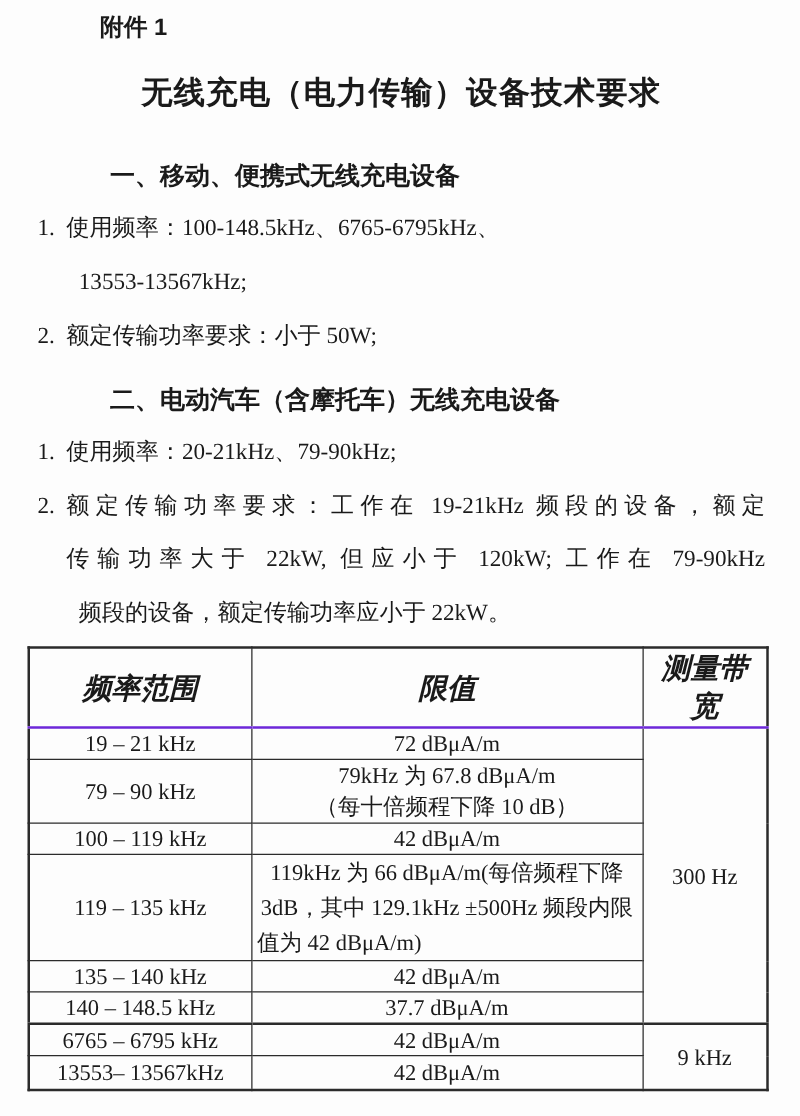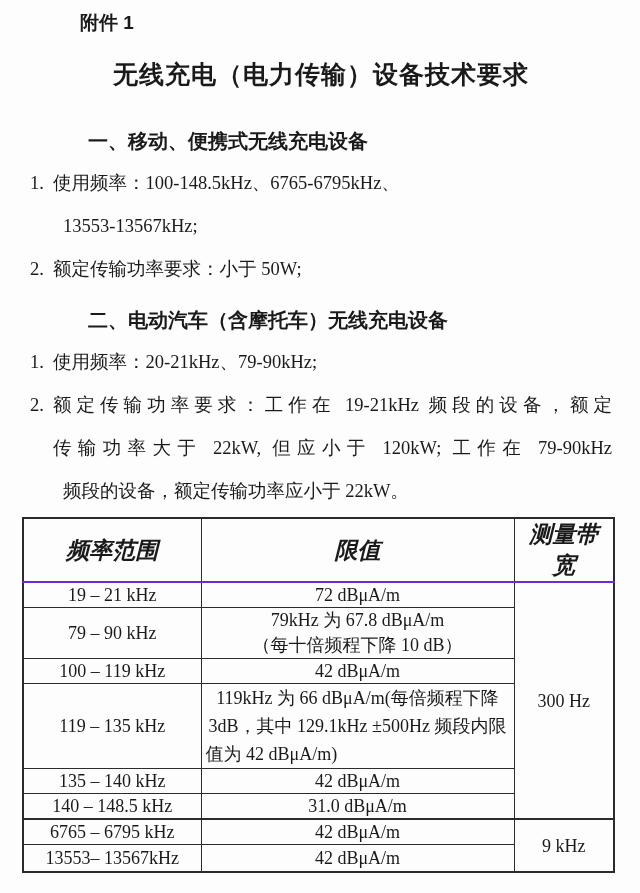--- a/index.html
+++ b/index.html
@@ -151,21 +151,21 @@
       <tr class="r-3l">
         <td>119 – 135 kHz</td>
         <td class="limit-long">119kHz 为 66 dBμA/m(每倍频程下降 3dB，其中 129.1kHz ±500Hz 频段内限值为 42 dBμA/m)</td>
       </tr>
       <tr class="r-s">
         <td>135 – 140 kHz</td>
         <td>42 dBμA/m</td>
       </tr>
       <tr class="r-s">
         <td>140 – 148.5 kHz</td>
-        <td>31.0 dBμA/m</td>
+        <td>37.7 dBμA/m</td>
       </tr>
       <tr class="r-s thick-top">
         <td>6765 – 6795 kHz</td>
         <td>42 dBμA/m</td>
         <td rowspan="2">9 kHz</td>
       </tr>
       <tr class="r-last">
         <td>13553– 13567kHz</td>
         <td>42 dBμA/m</td>
       </tr>

